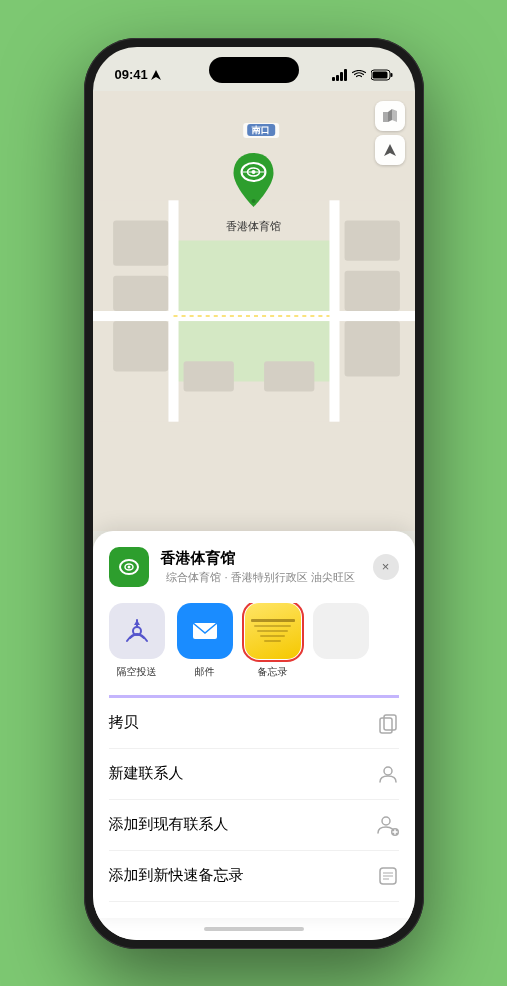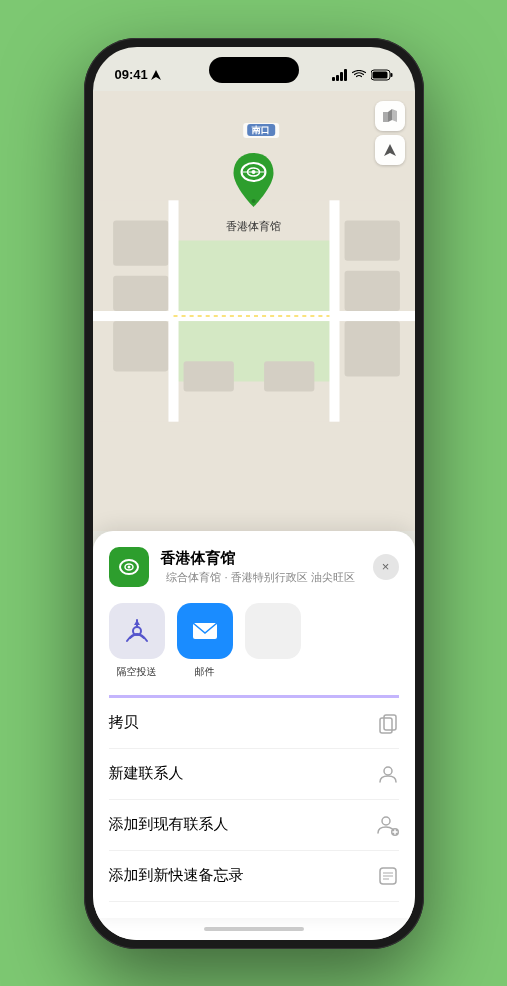--- a/index.html
+++ b/index.html
@@ -398,20 +398,30 @@
         <div class="share-item">
           <div class="share-icon-bg" style="background: #1a8cff;">
             <svg width="32" height="32" viewBox="0 0 32 32">
               <rect x="4" y="8" width="24" height="16" rx="2" fill="#fff"></rect>
               <polyline points="4,8 16,18 28,8" stroke="#1a8cff" stroke-width="1.5" fill="none"></polyline>
             </svg>
           </div>
           <span class="share-label">邮件</span>
         </div>
 
+        <div class="share-item">
+          <div class="share-icon-bg selected" style="background: linear-gradient(160deg, #ffe566 0%, #f5c800 100%); padding: 7px 6px; flex-direction: column; gap: 3px;">
+            <div style="height:3px; background: rgba(100,70,0,0.5); border-radius:1px; width:100%;"></div>
+            <div style="height:2px; background: rgba(100,70,0,0.3); border-radius:1px; width:85%;"></div>
+            <div style="height:2px; background: rgba(100,70,0,0.3); border-radius:1px; width:70%;"></div>
+            <div style="height:2px; background: rgba(100,70,0,0.3); border-radius:1px; width:55%;"></div>
+            <div style="height:2px; background: rgba(100,70,0,0.3); border-radius:1px; width:40%;"></div>
+          </div>
+          <span class="share-label">备忘录</span>
+        </div>
 
         <div class="share-item">
           <div style="width:56px; height:56px; border-radius:14px; background:#f0f0f0; display:flex; align-items:center; justify-content:center; flex-direction:column; gap:3px;">
             
             
           </div>
 
         </div>
       </div>
 

